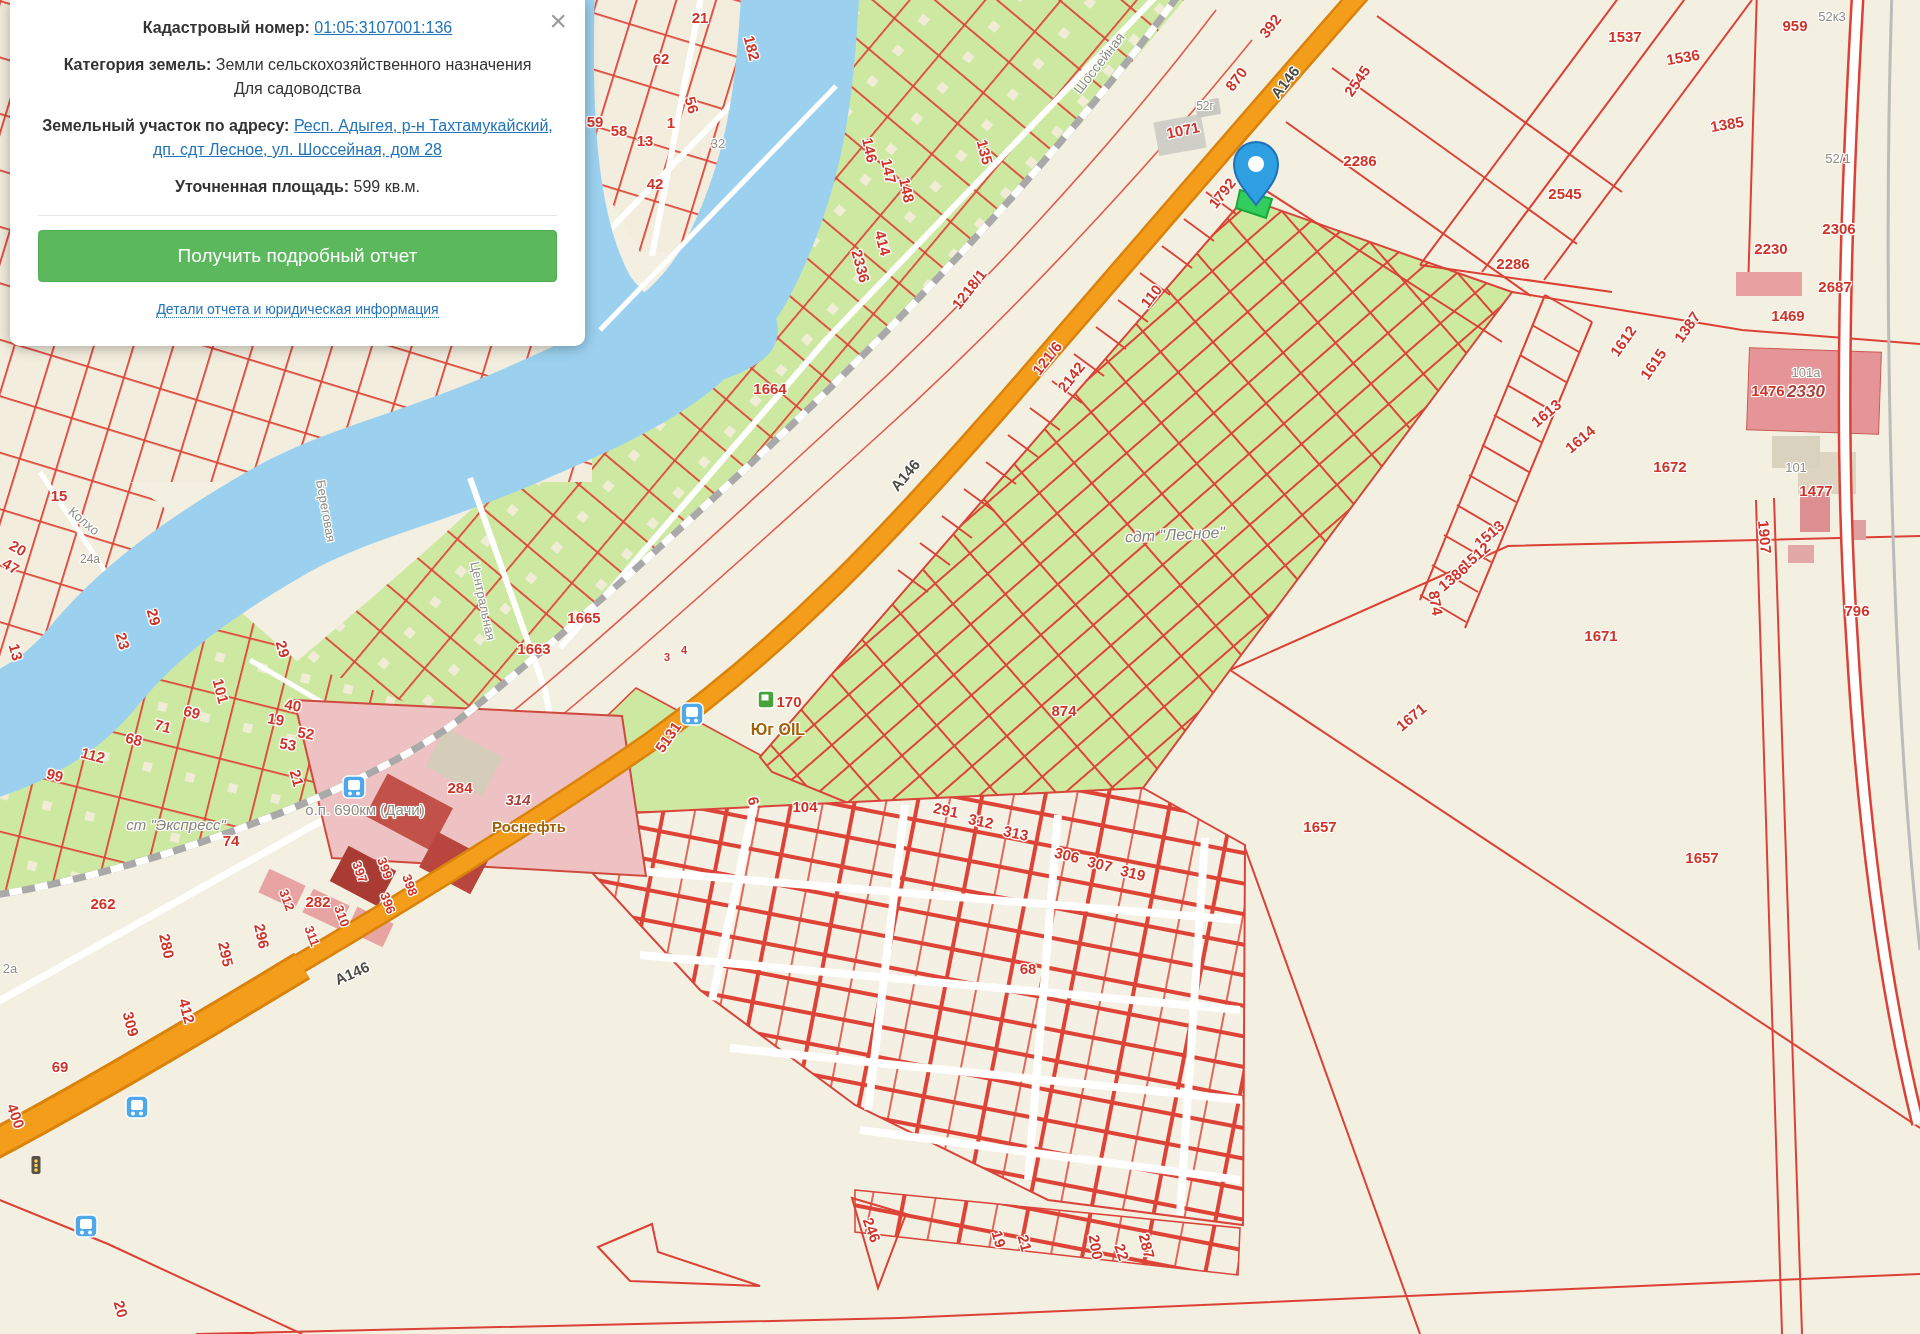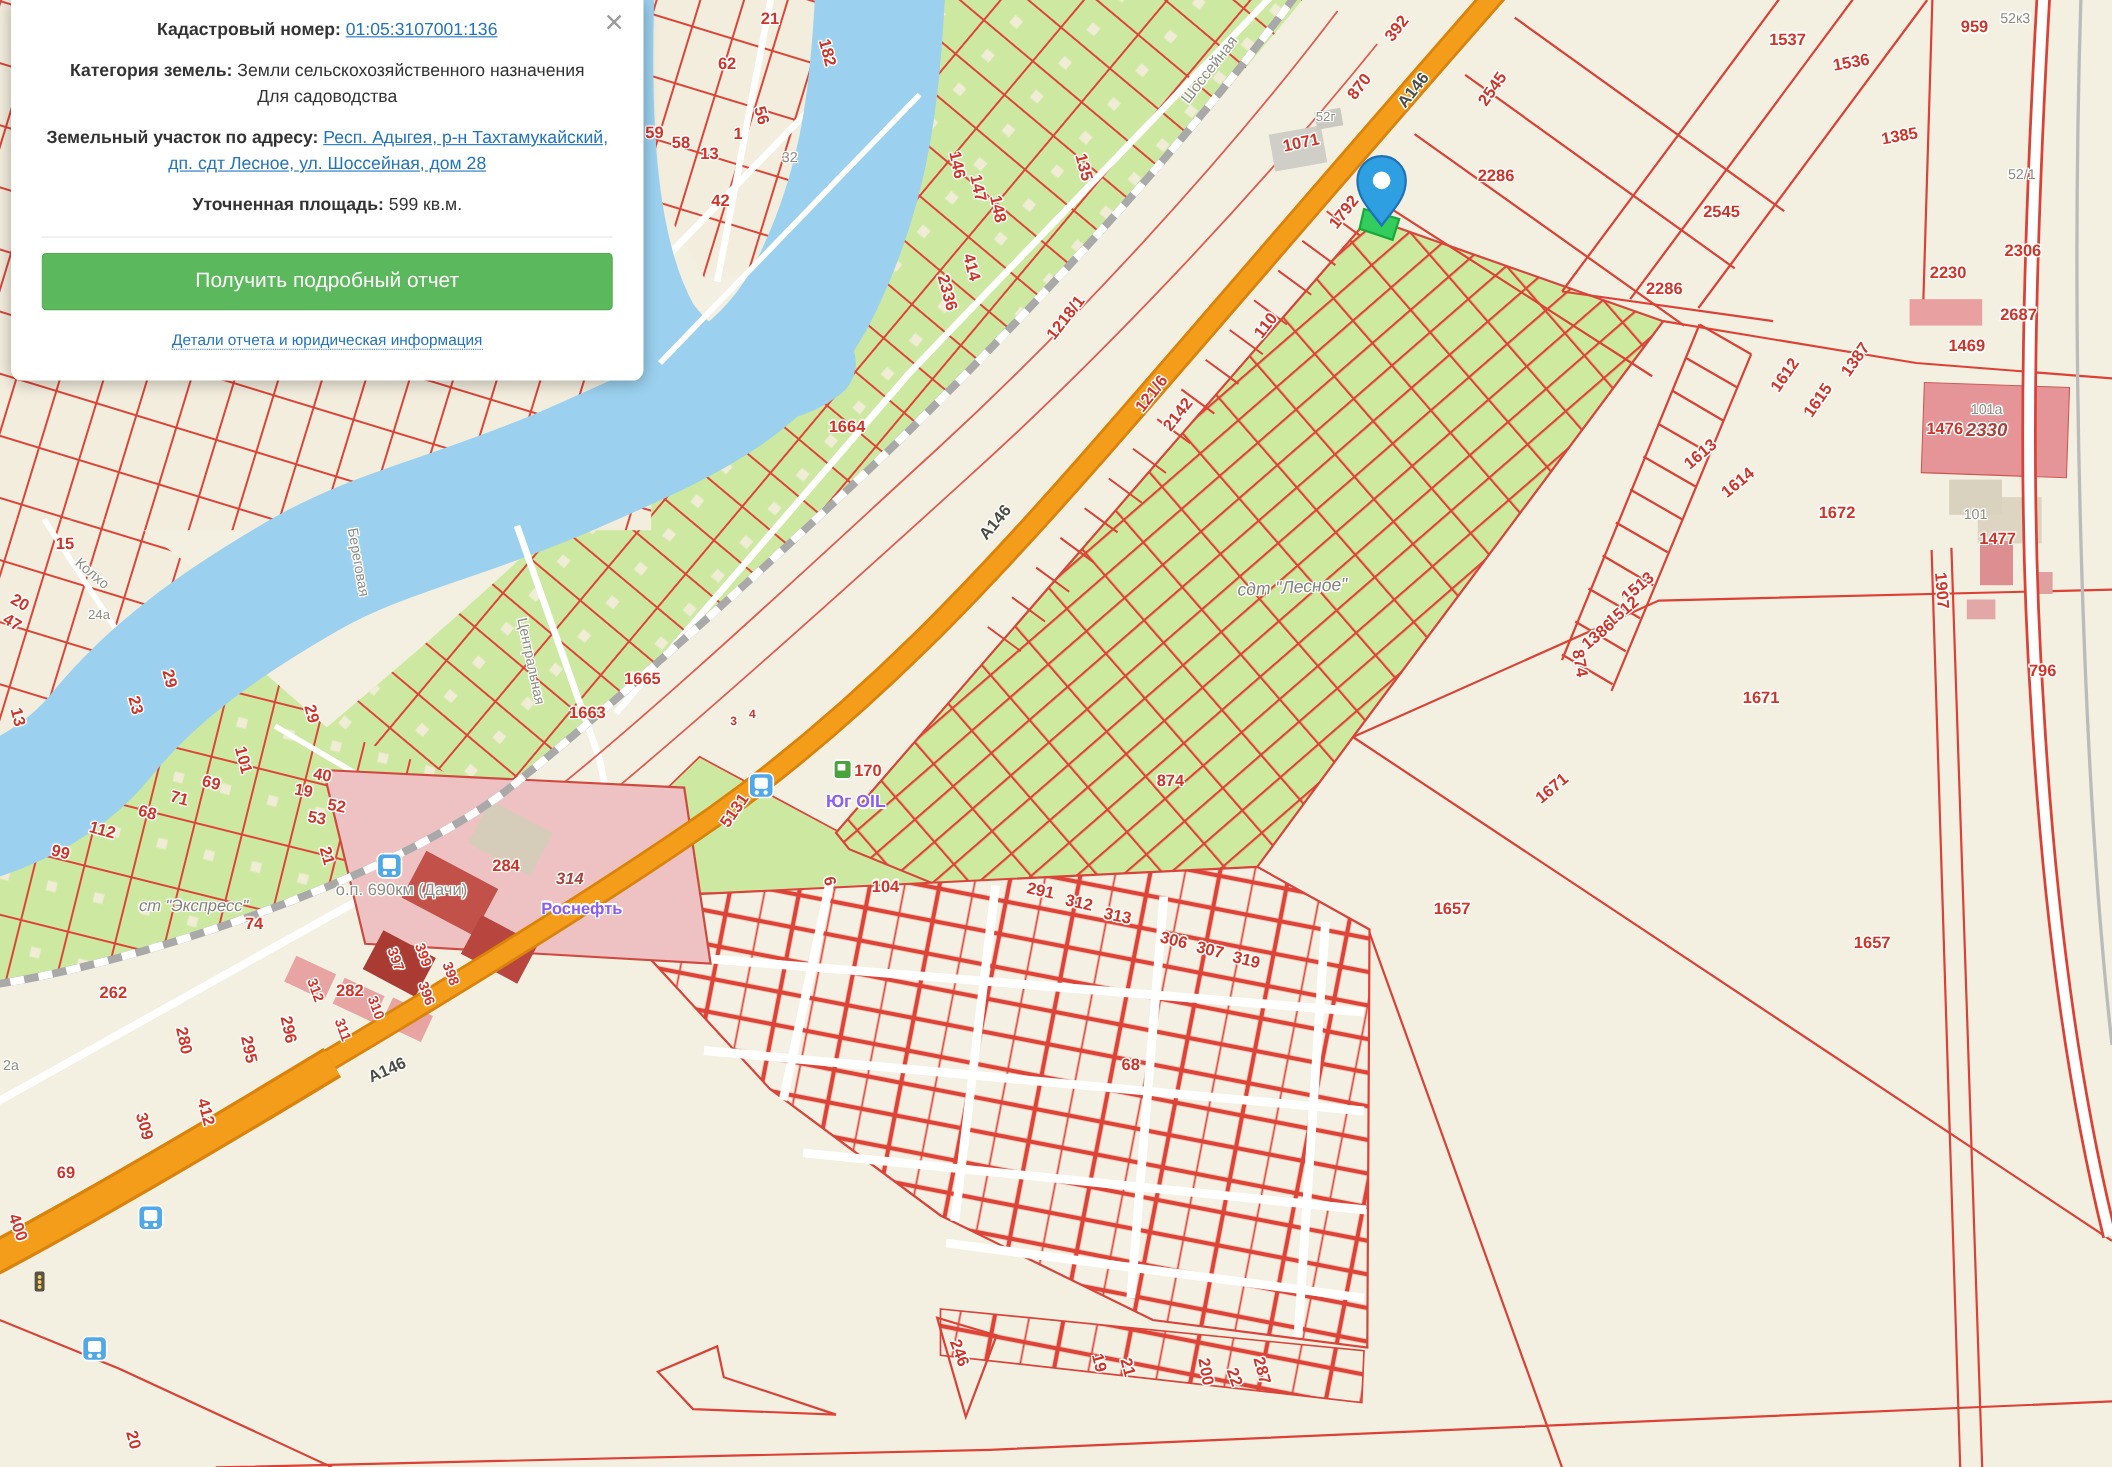--- a/index.html
+++ b/index.html
@@ -7,21 +7,21 @@
          font-family:"Liberation Sans","DejaVu Sans",sans-serif;background:#f3efe1;}
   #map-svg{position:absolute;left:0;top:0;width:1920px;height:1334px;display:block;}
   
   #map-labels{position:absolute;left:0;top:0;width:1920px;height:1334px;pointer-events:none;}
   .ml{position:absolute;white-space:nowrap;font-size:15px;font-weight:700;line-height:1;
       text-shadow:1px 0 0 #fff,-1px 0 0 #fff,0 1px 0 #fff,0 -1px 0 #fff,
                   1px 1px 0 #fff,-1px -1px 0 #fff,1px -1px 0 #fff,-1px 1px 0 #fff,0 0 3px #fff;}
   .ml.r{color:var(--label-red,#cf3429);}
   .ml.g{color:#8d8d83;font-weight:400;}
   .ml.gi{color:#83837a;font-weight:400;font-style:italic;}
-  .ml.grn{color:#8b5cf6;}
+  .ml.grn{color:#a16207;}
   .ml.dk{color:#4c4c45;}
   .ml.dr{color:#a8433c;font-style:italic;}
   
   .popup{position:absolute;left:10px;top:0;width:575px;box-sizing:border-box;
          background:#fff;border-radius:0 0 10px 10px;box-shadow:0 2px 14px rgba(0,0,0,.3);
          padding:16px 28px 26px 28px;color:#333;font-size:16px;line-height:1.5;}
   .popup p{margin:0 0 13px 0;text-align:center;}
   .popup a{color:var(--link-blue,#2274bd);text-decoration:underline;cursor:pointer;}
   .popup .close{position:absolute;right:14px;top:2px;font-size:30px;font-weight:400;
                 color:#9c9c9c;cursor:pointer;line-height:1;padding:4px;}

